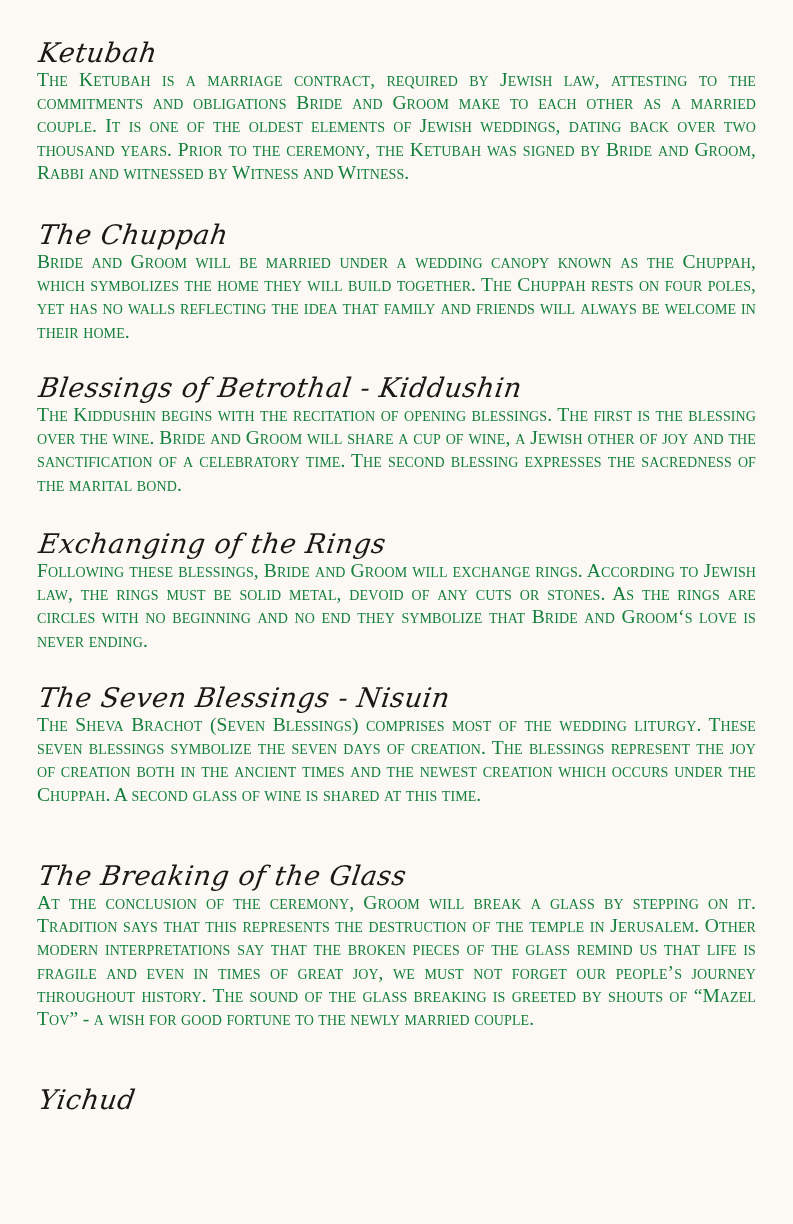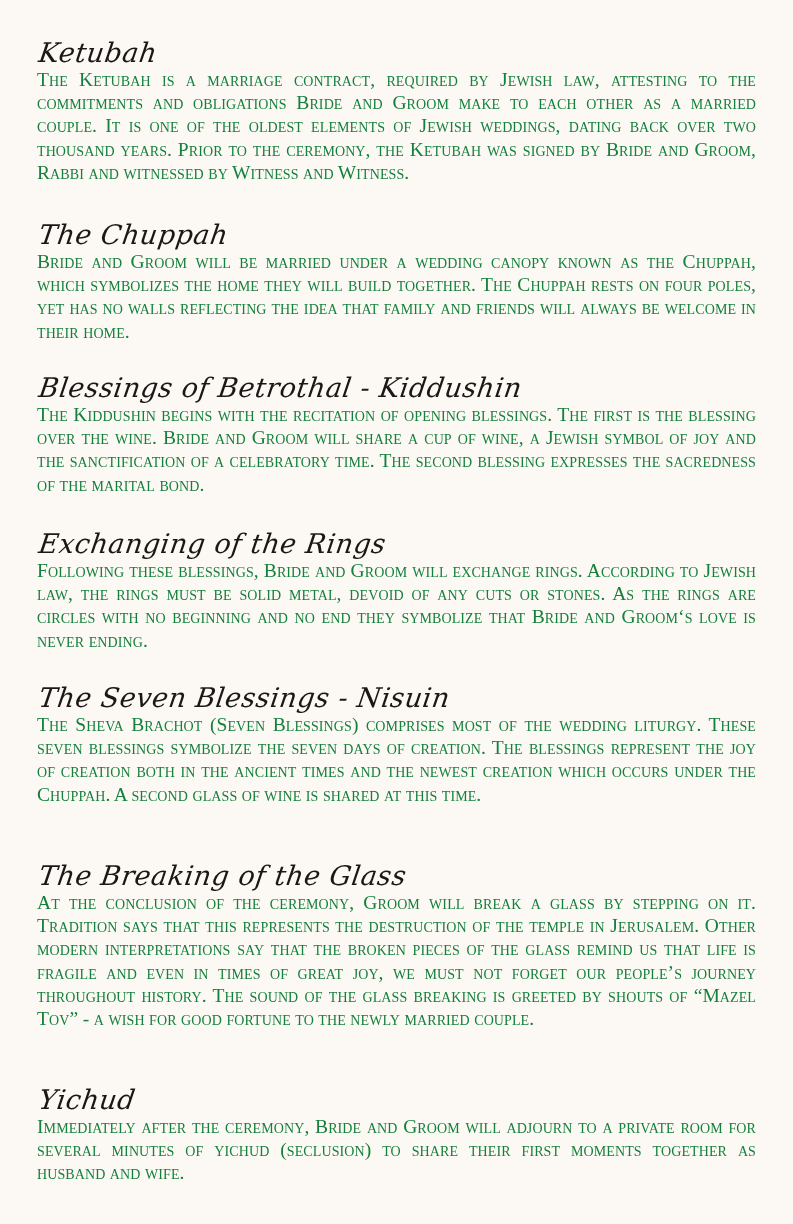--- a/index.html
+++ b/index.html
@@ -62,36 +62,35 @@
     <p class="section-body">The Ketubah is a marriage contract, required by Jewish law, attesting to the commitments and obligations Bride and Groom make to each other as a married couple. It is one of the oldest elements of Jewish weddings, dating back over two thousand years. Prior to the ceremony, the Ketubah was signed by Bride and Groom, Rabbi and witnessed by Witness and Witness.</p>
   </div>
 
   <div class="section" style="top:220px;">
     <h2 class="section-title">The Chuppah</h2>
     <p class="section-body">Bride and Groom will be married under a wedding canopy known as the Chuppah, which symbolizes the home they will build together. The Chuppah rests on four poles, yet has no walls reflecting the idea that family and friends will always be welcome in their home.</p>
   </div>
 
   <div class="section" style="top:373px;">
     <h2 class="section-title">Blessings of Betrothal - Kiddushin</h2>
-    <p class="section-body">The Kiddushin begins with the recitation of opening blessings. The first is the blessing over the wine. Bride and Groom will share a cup of wine, a Jewish symbol of joy and the sanctification of a celebratory time. The second blessing expresses the sacredness of the marital bond.</p>
+    <p class="section-body">The Kiddushin begins with the recitation of opening blessings. The first is the blessing over the wine. Bride and Groom will share a cup of wine, a Jewish other of joy and the sanctification of a celebratory time. The second blessing expresses the sacredness of the marital bond.</p>
   </div>
 
   <div class="section" style="top:529px;">
     <h2 class="section-title">Exchanging of the Rings</h2>
     <p class="section-body">Following these blessings, Bride and Groom will exchange rings. According to Jewish law, the rings must be solid metal, devoid of any cuts or stones. As the rings are circles with no beginning and no end they symbolize that Bride and Groom‘s love is never ending.</p>
   </div>
 
   <div class="section" style="top:683px;">
     <h2 class="section-title">The Seven Blessings - Nisuin</h2>
     <p class="section-body">The Sheva Brachot (Seven Blessings) comprises most of the wedding liturgy. These seven blessings symbolize the seven days of creation. The blessings represent the joy of creation both in the ancient times and the newest creation which occurs under the Chuppah. A second glass of wine is shared at this time.</p>
   </div>
 
   <div class="section" style="top:861px;">
     <h2 class="section-title">The Breaking of the Glass</h2>
     <p class="section-body">At the conclusion of the ceremony, Groom will break a glass by stepping on it. Tradition says that this represents the destruction of the temple in Jerusalem. Other modern interpretations say that the broken pieces of the glass remind us that life is fragile and even in times of great joy, we must not forget our people’s journey throughout history. The sound of the glass breaking is greeted by shouts of “Mazel Tov” - a wish for good fortune to the newly married couple.</p>
   </div>
 
   <div class="section" style="top:1085px;">
     <h2 class="section-title">Yichud</h2>
-    <p class="section-body">Immediately after the ceremony, Bride and Groom will adjourn to a private room for several minutes of yichud (seclusion) to share their first moments together as husband and wife.</p>
   </div>
 
 </div>
 
 </body></html>

